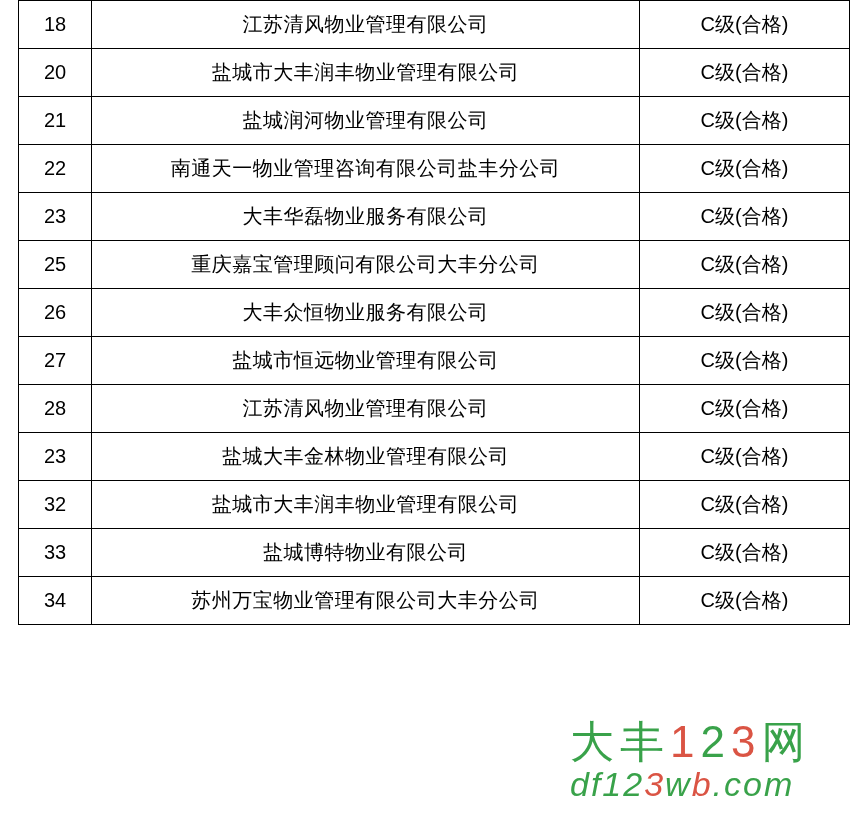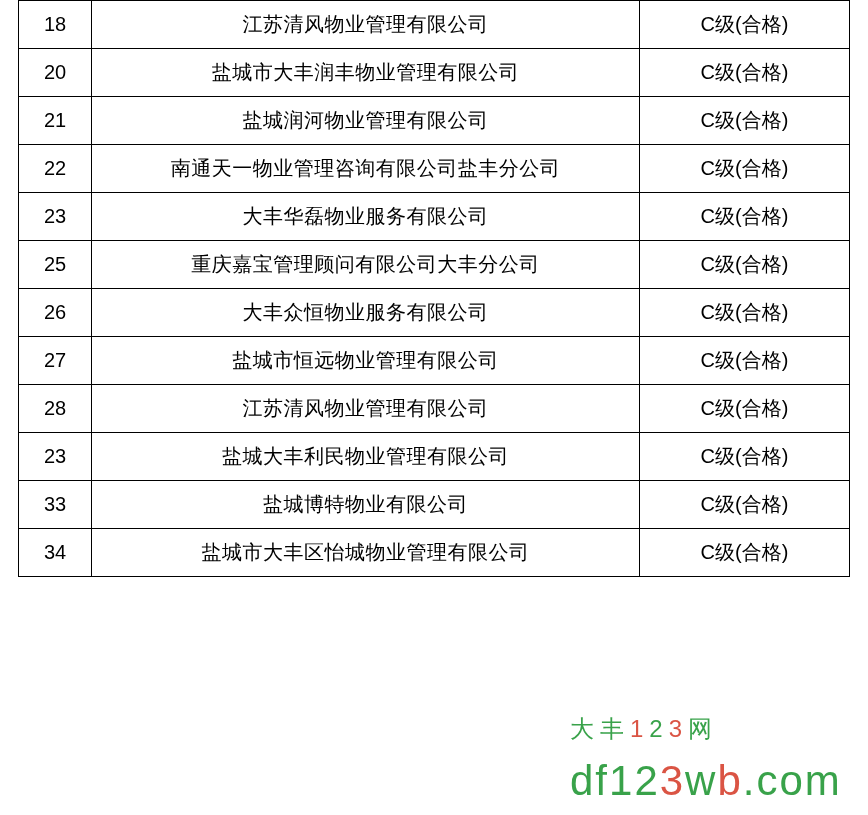--- a/index.html
+++ b/index.html
@@ -59,40 +59,41 @@
     bottom: 6px;
     width: 290px;
     height: 96px;
     pointer-events: none;
     user-select: none;
   }
   .wm-line1 {
     position: absolute;
     top: 0;
     left: 0;
-    font-size: 24px;
+    font-size: 44px;
     letter-spacing: 6px;
     color: #2f9e41;
     font-family: "Liberation Sans", sans-serif;
     white-space: nowrap;
     opacity: 0.95;
   }
   .wm-line1 .wm-red {
     color: #d94b3a;
   }
   .wm-line2 {
     position: absolute;
-    top: 44px;
+    top: 52px;
     left: 0;
-    font-size: 42px;
+    font-size: 34px;
     letter-spacing: 2px;
     color: #2f9e41;
     font-family: "Liberation Sans", sans-serif;
     white-space: nowrap;
     opacity: 0.95;
+    font-style: italic;
   }
   .wm-line2 .wm-red {
     color: #d94b3a;
   }
 </style>
 </head>
 <body>
 
 <div class="page">
 
@@ -138,31 +139,36 @@
         <td class="col-name">盐城市恒远物业管理有限公司</td>
         <td class="col-level">C级(合格)</td>
       </tr>
       <tr>
         <td class="col-index">28</td>
         <td class="col-name">江苏清风物业管理有限公司</td>
         <td class="col-level">C级(合格)</td>
       </tr>
       <tr>
         <td class="col-index">23</td>
-        <td class="col-name">盐城大丰利民物业管理有限公司</td>
+        <td class="col-name">盐城大丰金林物业管理有限公司</td>
+        <td class="col-level">C级(合格)</td>
+      </tr>
+      <tr>
+        <td class="col-index">32</td>
+        <td class="col-name">盐城市大丰润丰物业管理有限公司</td>
         <td class="col-level">C级(合格)</td>
       </tr>
       <tr>
         <td class="col-index">33</td>
         <td class="col-name">盐城博特物业有限公司</td>
         <td class="col-level">C级(合格)</td>
       </tr>
       <tr>
         <td class="col-index">34</td>
-        <td class="col-name">盐城市大丰区怡城物业管理有限公司</td>
+        <td class="col-name">苏州万宝物业管理有限公司大丰分公司</td>
         <td class="col-level">C级(合格)</td>
       </tr>
     </tbody>
   </table>
 
   <div class="watermark">
     <div class="wm-line1">
       <span>大</span><span>丰</span><span class="wm-red">1</span><span>2</span><span class="wm-red">3</span><span>网</span>
     </div>
     <div class="wm-line2">

